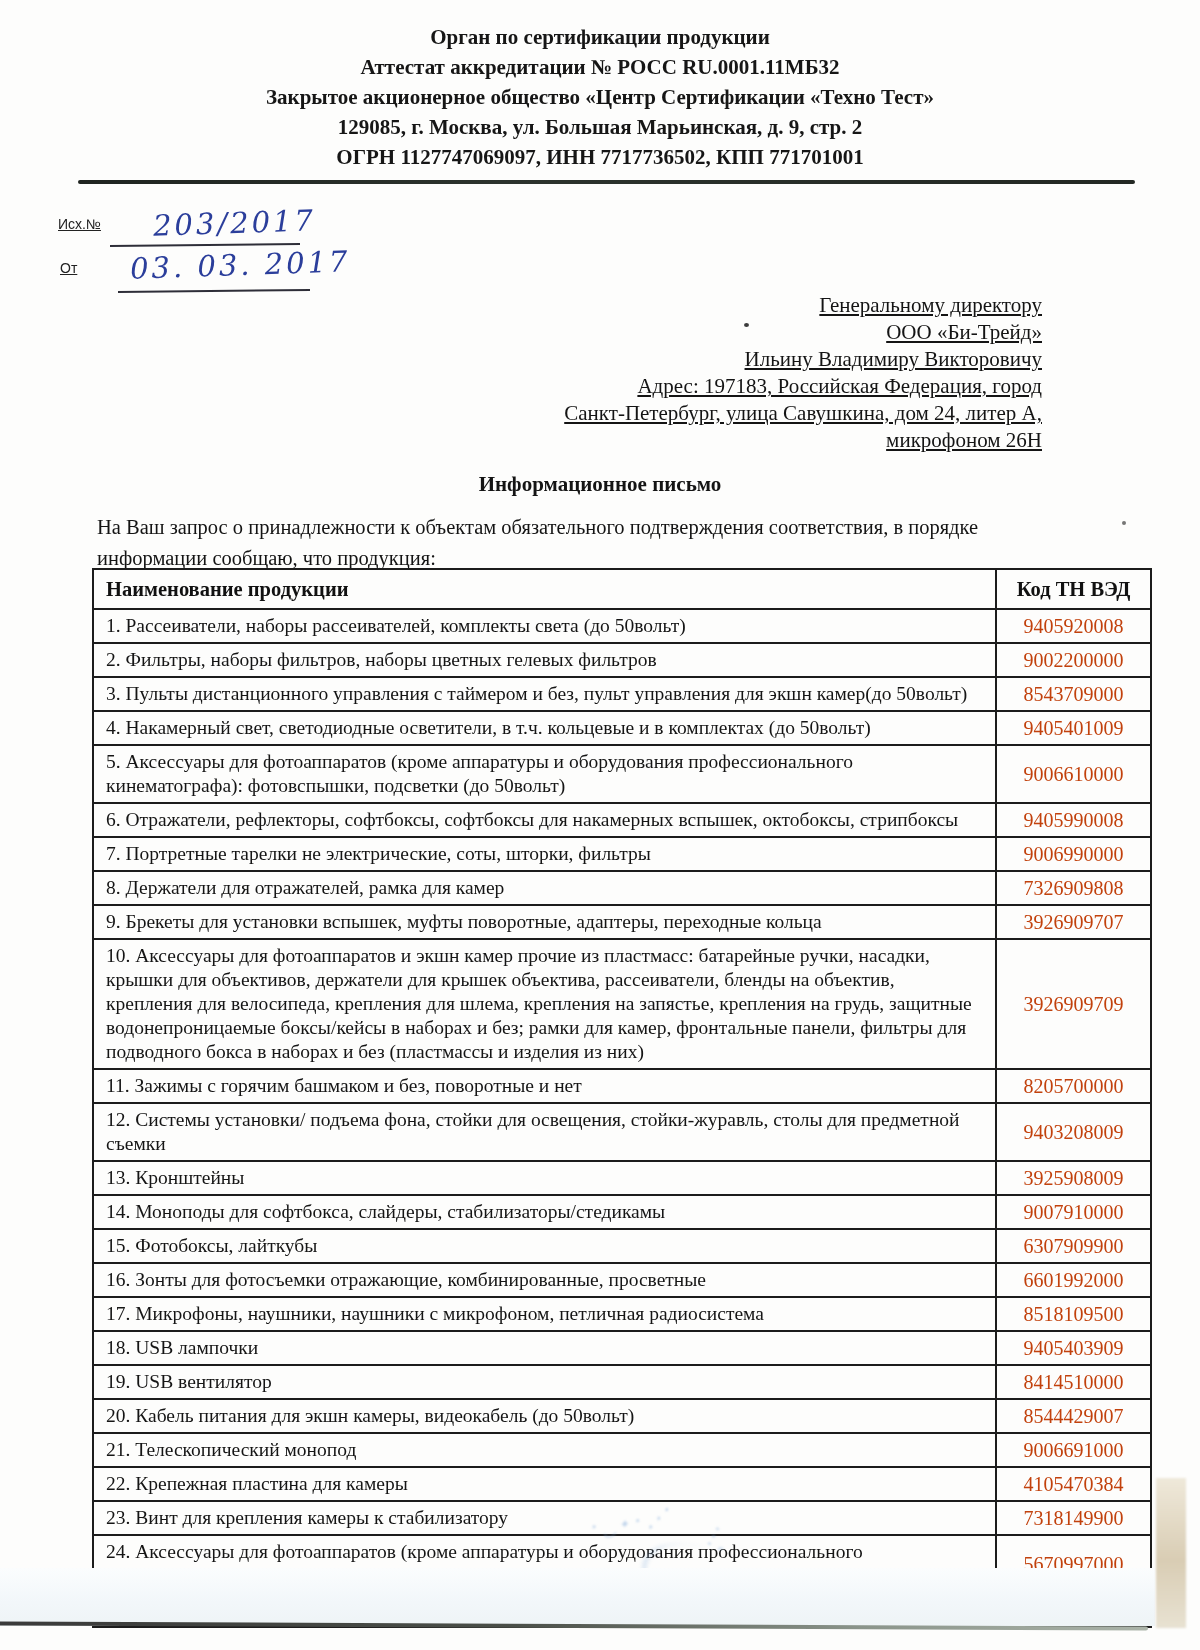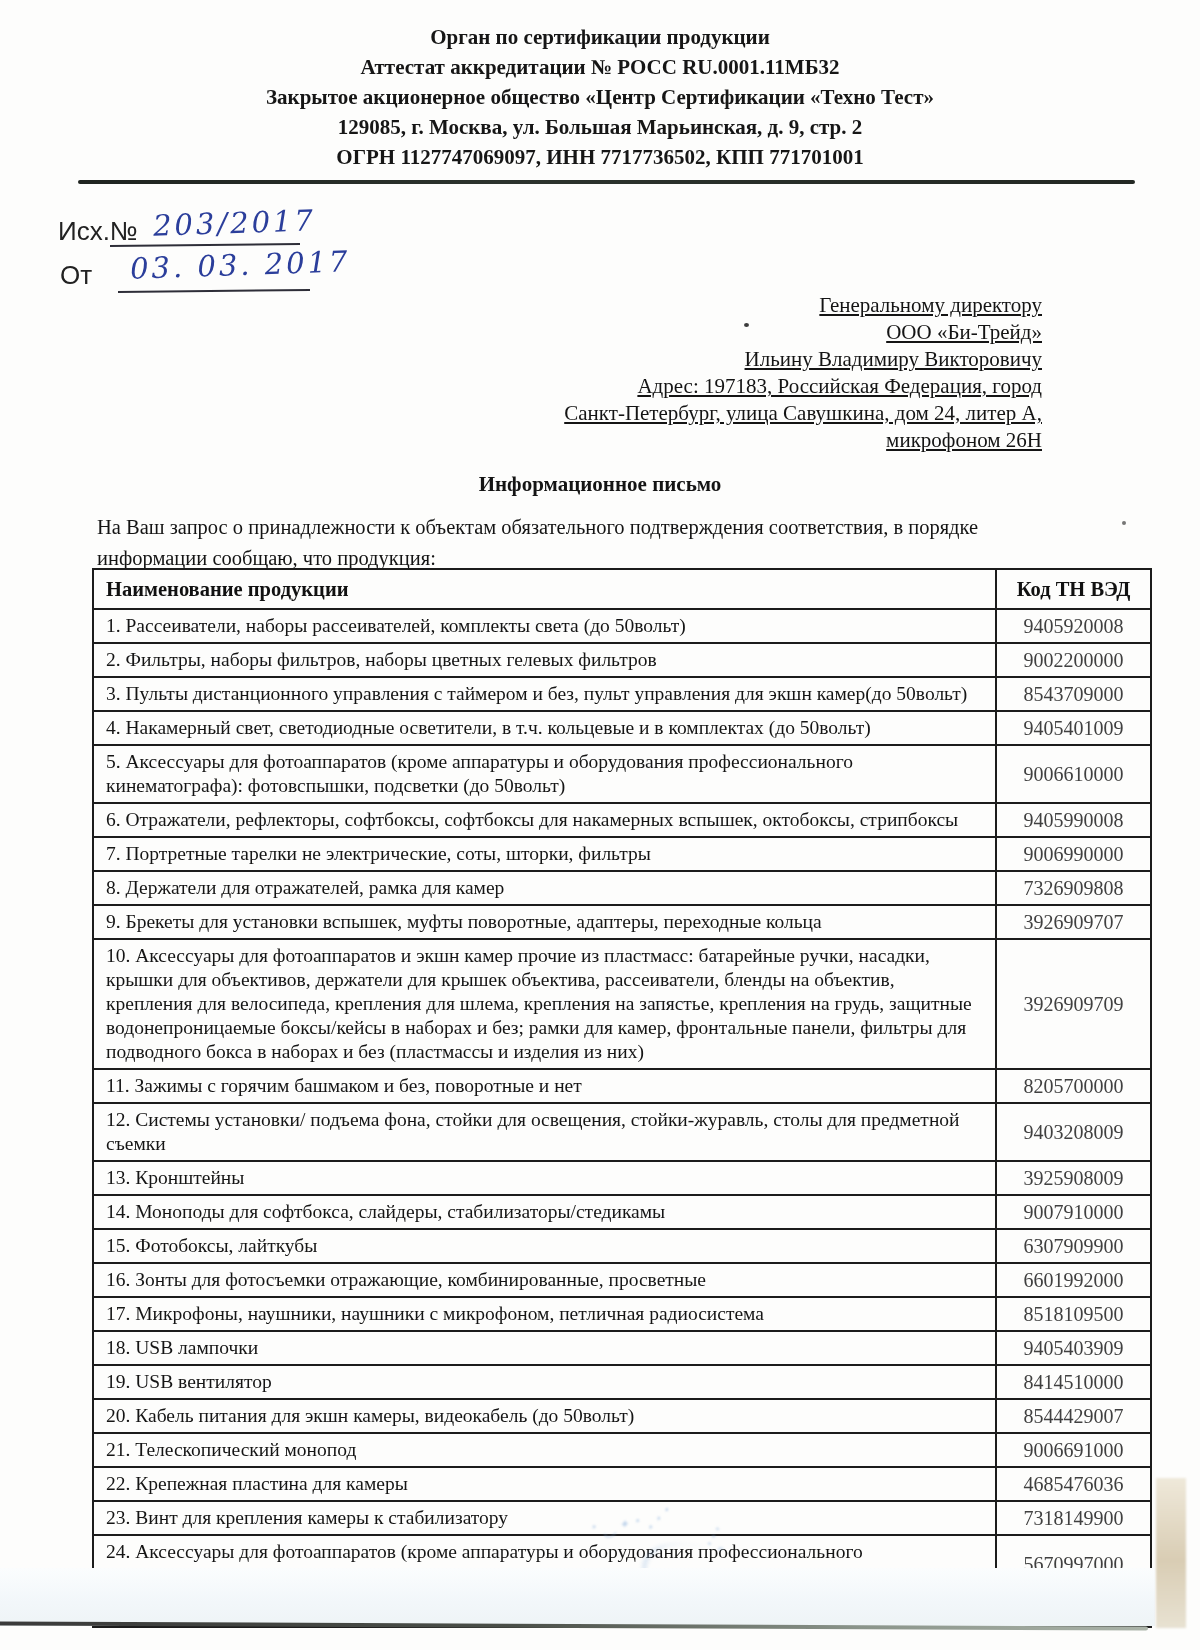--- a/index.html
+++ b/index.html
@@ -21,21 +21,21 @@
   .letterhead div { white-space:nowrap; }
   .rule {
     position:absolute; top:180px; left:78px; width:1057px; height:4px;
     background:linear-gradient(90deg,#1f2420 0%,#2c332d 40%,#232823 100%);
     border-radius:2px;
   }
   
   .ref-block { position:absolute; top:208px; left:58px; width:360px; }
   .ref-label {
     font-family:"Liberation Sans",sans-serif;
-    font-size:26px; color:#222;
+    font-size:14px; color:#222;text-decoration:underline;
   }
   .ref-label.out { position:absolute; top:8px; left:0; }
   .ref-label.from { position:absolute; top:52px; left:2px; }
   .hand {
     font-family:"DejaVu Serif",serif; font-style:italic;
     color:#2b3e9b; letter-spacing:3px; font-size:29px;
     transform:rotate(-2deg); display:inline-block;
   }
   .hand-no { position:absolute; top:-2px; left:95px; }
   .hand-date { position:absolute; top:40px; left:72px; }
@@ -66,21 +66,21 @@
   table.products th, table.products td {
     border:2px solid #1c1c1c;
     font-size:19.5px; line-height:24px;
     vertical-align:middle;
   }
   table.products th {
     text-align:left; padding:7px 12px; font-size:20.5px; color:#111;
   }
   table.products th.code-h { text-align:center; padding:7px 18px; }
   table.products td.name { padding:4px 12px 4px 12px; color:#151515;border-radius:17px; }
-  table.products td.code { text-align:center; padding:4px 2px; font-size:20px; color:#404040; }
+  table.products td.code { text-align:center; padding:4px 2px; font-size:20px; color:#c2410c; }
   
   .speckle { position:absolute; background:#3c3c3c; border-radius:50%; }
   .sp1 { top:323px; left:744px; width:5px; height:4px; }
   .sp2 { top:521px; left:1122px; width:4px; height:4px; opacity:.7; }
   .stamp-bleed {
     position:absolute; color:#7fa8d9; opacity:.5;
     font-family:"DejaVu Serif",serif; font-style:italic;
     filter:blur(1.2px); pointer-events:none;
   }
   .sb1 { top:1505px; left:590px; font-size:22px; letter-spacing:5px; transform:rotate(-8deg); }
@@ -229,21 +229,21 @@
   <tr>
         <td class="name">20. Кабель питания для экшн камеры, видеокабель (до 50вольт)</td>
         <td class="code">8544429007</td>
       </tr>
   <tr>
         <td class="name">21. Телескопический монопод</td>
         <td class="code">9006691000</td>
       </tr>
   <tr>
         <td class="name">22. Крепежная пластина для камеры</td>
-        <td class="code">4685476036</td>
+        <td class="code">4105470384</td>
       </tr>
   <tr>
         <td class="name">23. Винт для крепления камеры к стабилизатору</td>
         <td class="code">7318149900</td>
       </tr>
   <tr>
         <td class="name">24. Аксессуары для фотоаппаратов (кроме аппаратуры и оборудования профессионального кинематографа): насадки, видоискатели</td>
         <td class="code">5670997000</td>
       </tr>
   <tr>

